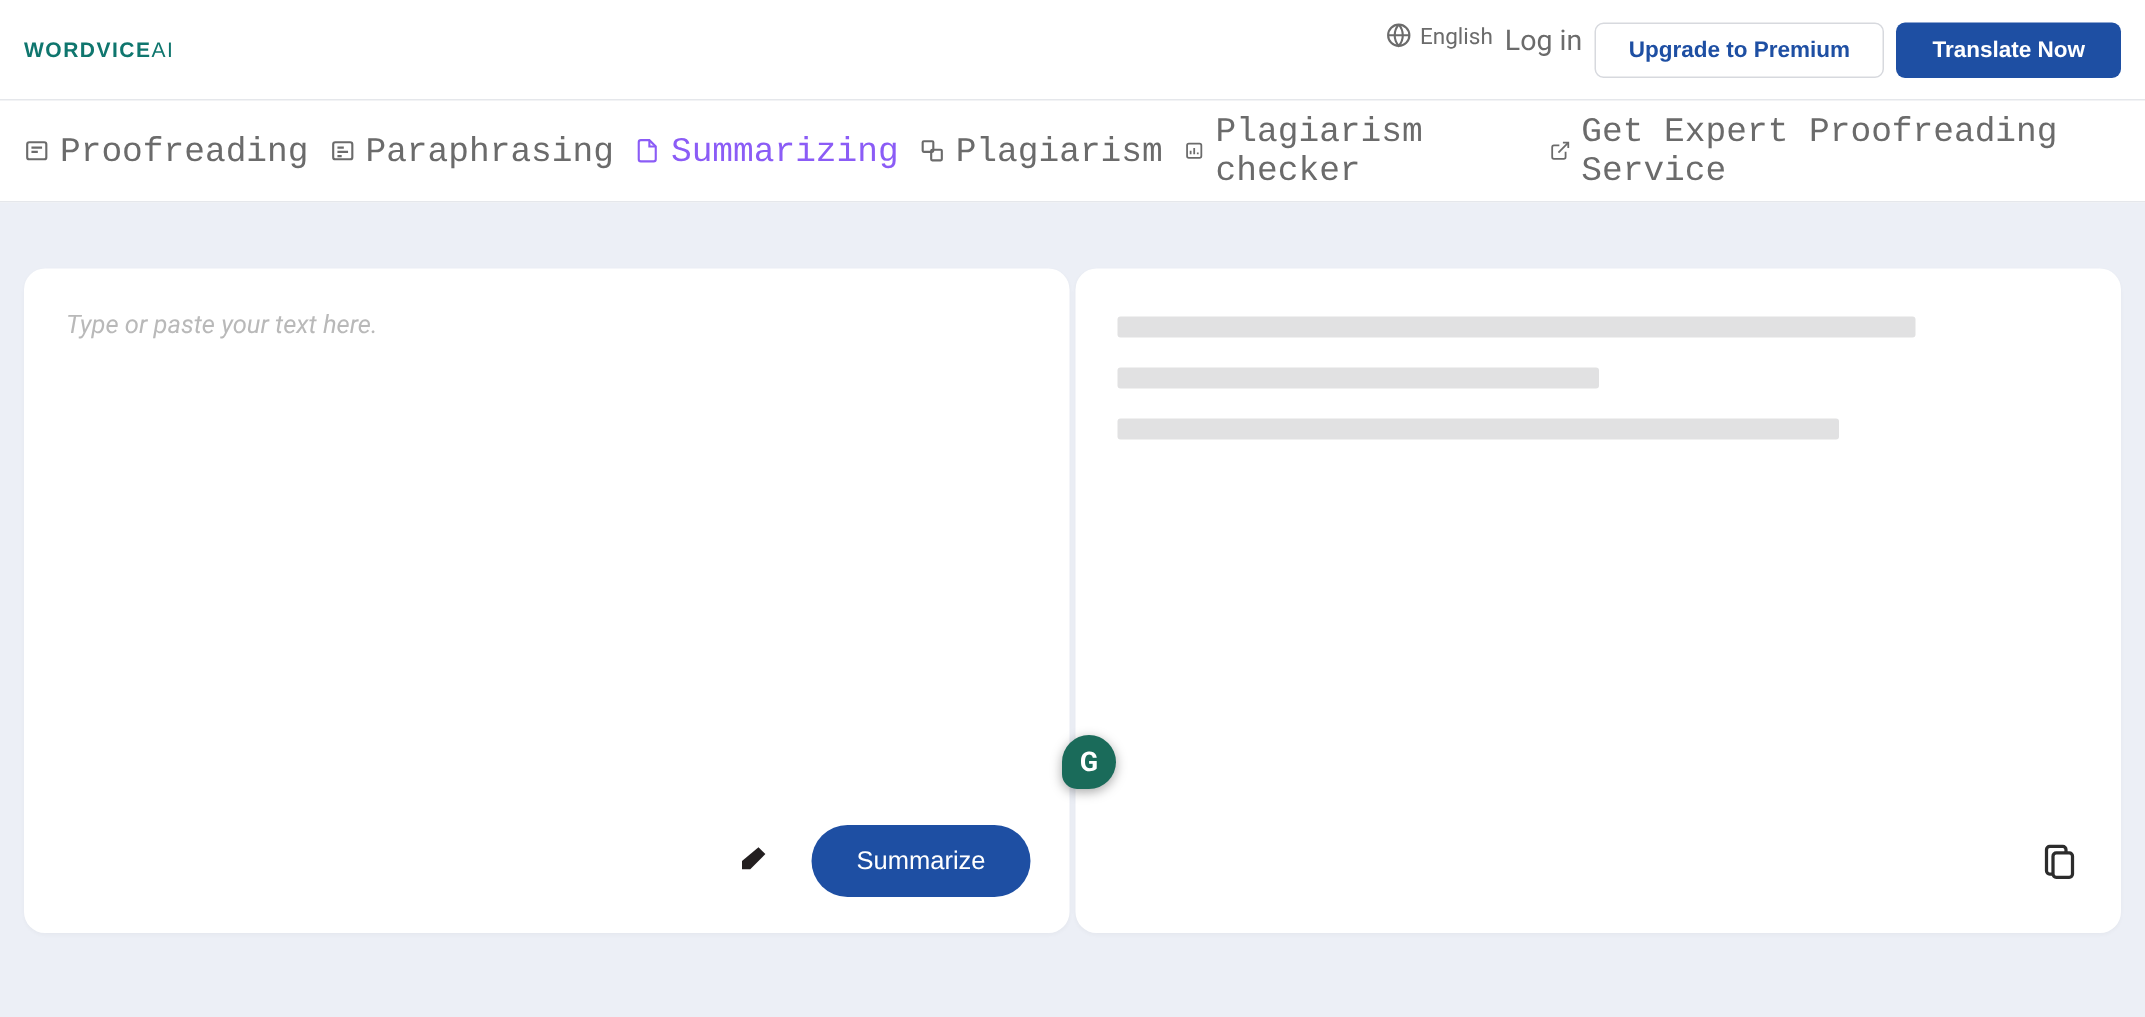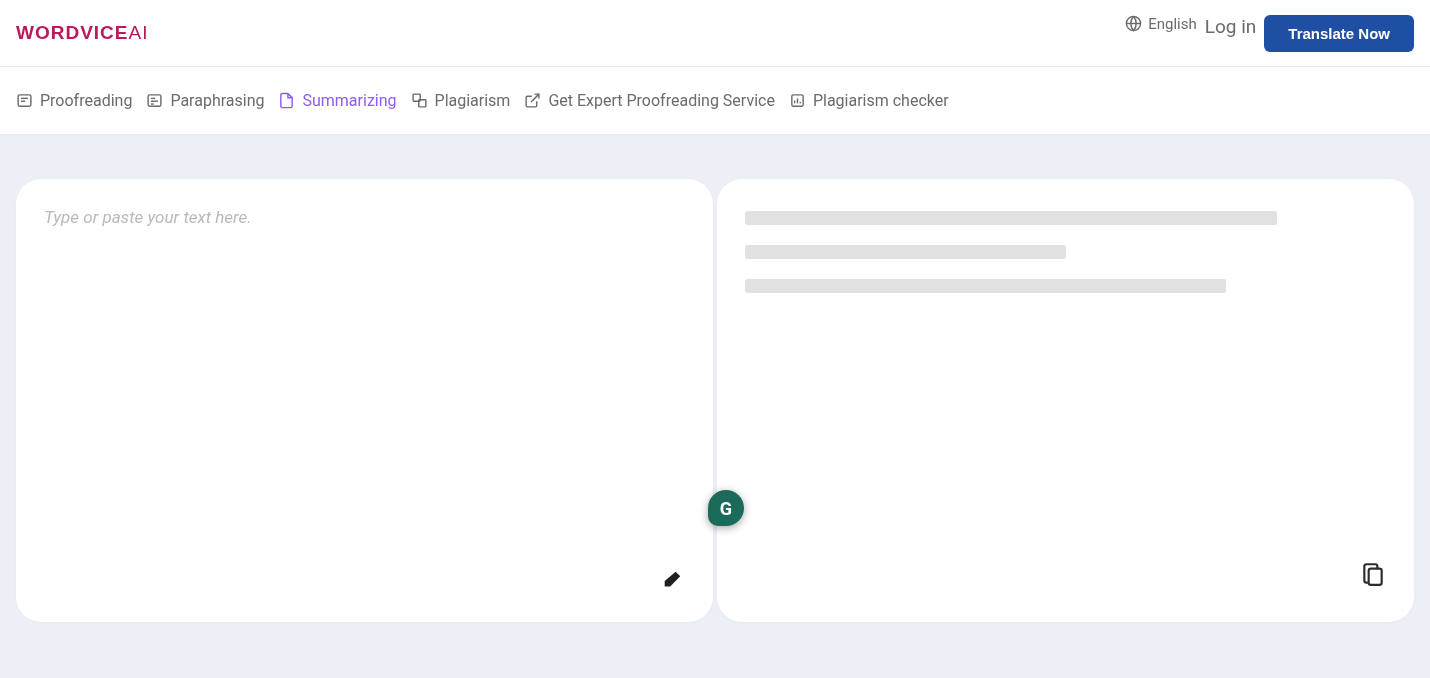--- a/index.html
+++ b/index.html
@@ -12,24 +12,24 @@
   }
   .header {
     height: 67px;
     border-bottom: 1px solid #e5e7eb;
     display: flex;
     align-items: center;
     justify-content: space-between;
     padding: 0 16px;
   }
   .logo {
-    font-size: 19px;
+    font-size: 14px;
     font-weight: 600;
     letter-spacing: 1px;
-    color: #be185d;
+    color: #0f766e;
     font-family: Arial, sans-serif;
   }
   .logo-ai { font-weight: 400; }
   .header-right {
     display: flex;
     align-items: flex-start;
     gap: 8px;
   }
   .lang {
     display: flex;
@@ -70,36 +70,37 @@
     display: flex;
     align-items: center;
     gap: 14px;
     padding: 0 16px;
   }
   .tab {
     display: flex;
     align-items: center;
     gap: 7px;
     color: #6b6b6b;
-    font-size: 16px;
+    font-size: 23px;
     cursor: pointer;
     padding: 4px 0;
+    font-family: Liberation Mono, monospace;
   }
   .tab.active { color: #8b5cf6; }
   .tab svg { width: 17px; height: 17px; }
   .workspace {
     background: #eceff6;
     height: calc(678px - 67px - 68px);
     padding: 44px 16px 0 16px;
     display: flex;
     gap: 4px;
   }
   .panel {
     background: #fff;
-    border-radius: 25px;
+    border-radius: 14px;
     flex: 1;
     position: relative;
     padding: 28px;
     box-shadow: 0 1px 3px rgba(0,0,0,0.03);
     height: 443px;
   }
   .input-area {
     width: 100%;
     height: 330px;
     border: none;
@@ -186,20 +187,21 @@
   <div class="header-right">
     <div class="lang">
       <svg class="globe-icon" viewBox="0 0 24 24" fill="none" stroke="#6b6b6b" stroke-width="2">
           <circle cx="12" cy="12" r="10"></circle>
           <line x1="2" y1="12" x2="22" y2="12"></line>
           <path d="M12 2a15 15 0 0 1 0 20a15 15 0 0 1 0-20"></path>
         </svg>
       <span>English</span>
     </div>
     <span class="login">Log in</span>
+    <button class="btn-outline">Upgrade to Premium</button>
     <button class="btn-primary">Translate Now</button>
   </div>
 </div>
 
 <div class="tabs">
   <div class="tab">
     <svg viewBox="0 0 24 24" fill="none" stroke="currentColor" stroke-width="2">
         <rect x="3" y="4" width="18" height="16" rx="2"></rect>
         <line x1="7" y1="9" x2="17" y2="9"></line>
         <line x1="7" y1="13" x2="13" y2="13"></line>
@@ -224,47 +226,48 @@
   </div>
   <div class="tab">
     <svg viewBox="0 0 24 24" fill="none" stroke="currentColor" stroke-width="2">
         <rect x="3" y="3" width="10" height="10" rx="1"></rect>
         <rect x="11" y="11" width="10" height="10" rx="1"></rect>
       </svg>
     <span>Plagiarism</span>
   </div>
   <div class="tab">
     <svg viewBox="0 0 24 24" fill="none" stroke="currentColor" stroke-width="2">
-        <path d="M18 13v6a2 2 0 0 1-2 2H5a2 2 0 0 1-2-2V8a2 2 0 0 1 2-2h6"></path>
-        <polyline points="15 3 21 3 21 9"></polyline>
-        <line x1="10" y1="14" x2="21" y2="3"></line>
-      </svg>
-    <span>Get Expert Proofreading Service</span>
-  </div>
-  <div class="tab">
-    <svg viewBox="0 0 24 24" fill="none" stroke="currentColor" stroke-width="2">
         <rect x="4" y="4" width="16" height="16" rx="2"></rect>
         <line x1="8" y1="16" x2="8" y2="12"></line>
         <line x1="12" y1="16" x2="12" y2="9"></line>
         <line x1="16" y1="16" x2="16" y2="14"></line>
       </svg>
     <span>Plagiarism checker</span>
+  </div>
+  <div class="tab">
+    <svg viewBox="0 0 24 24" fill="none" stroke="currentColor" stroke-width="2">
+        <path d="M18 13v6a2 2 0 0 1-2 2H5a2 2 0 0 1-2-2V8a2 2 0 0 1 2-2h6"></path>
+        <polyline points="15 3 21 3 21 9"></polyline>
+        <line x1="10" y1="14" x2="21" y2="3"></line>
+      </svg>
+    <span>Get Expert Proofreading Service</span>
   </div>
 </div>
 
 <div class="workspace">
 
   <div class="panel">
     <textarea class="input-area" placeholder="Type or paste your text here." style=""></textarea>
     <div class="panel-actions">
       <button class="eraser-btn">
         <svg width="22" height="22" viewBox="0 0 24 24">
             <path d="M16 3l5 5-11 11H4v-6L16 3z" fill="#231f20"></path>
           </svg>
       </button>
+      <button class="summarize-btn">Summarize</button>
     </div>
   </div>
 
   <div class="panel">
     <div class="skeleton">
       <div class="skeleton-line sk1"></div>
       <div class="skeleton-line sk2"></div>
       <div class="skeleton-line sk3"></div>
     </div>
     <button class="copy-btn">

